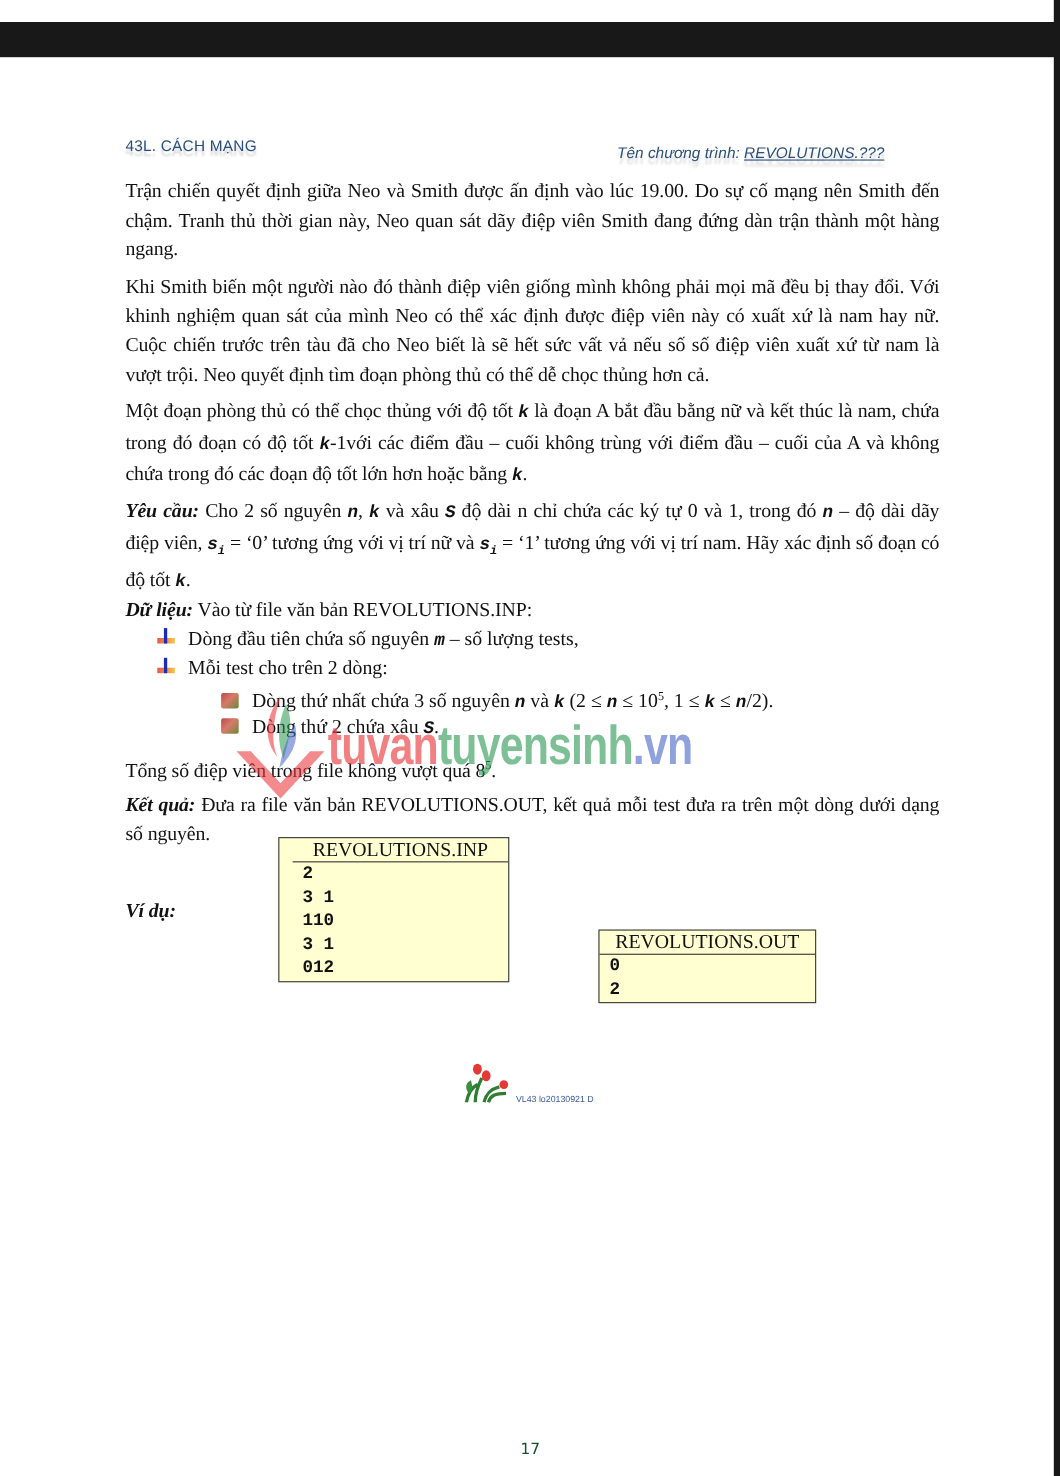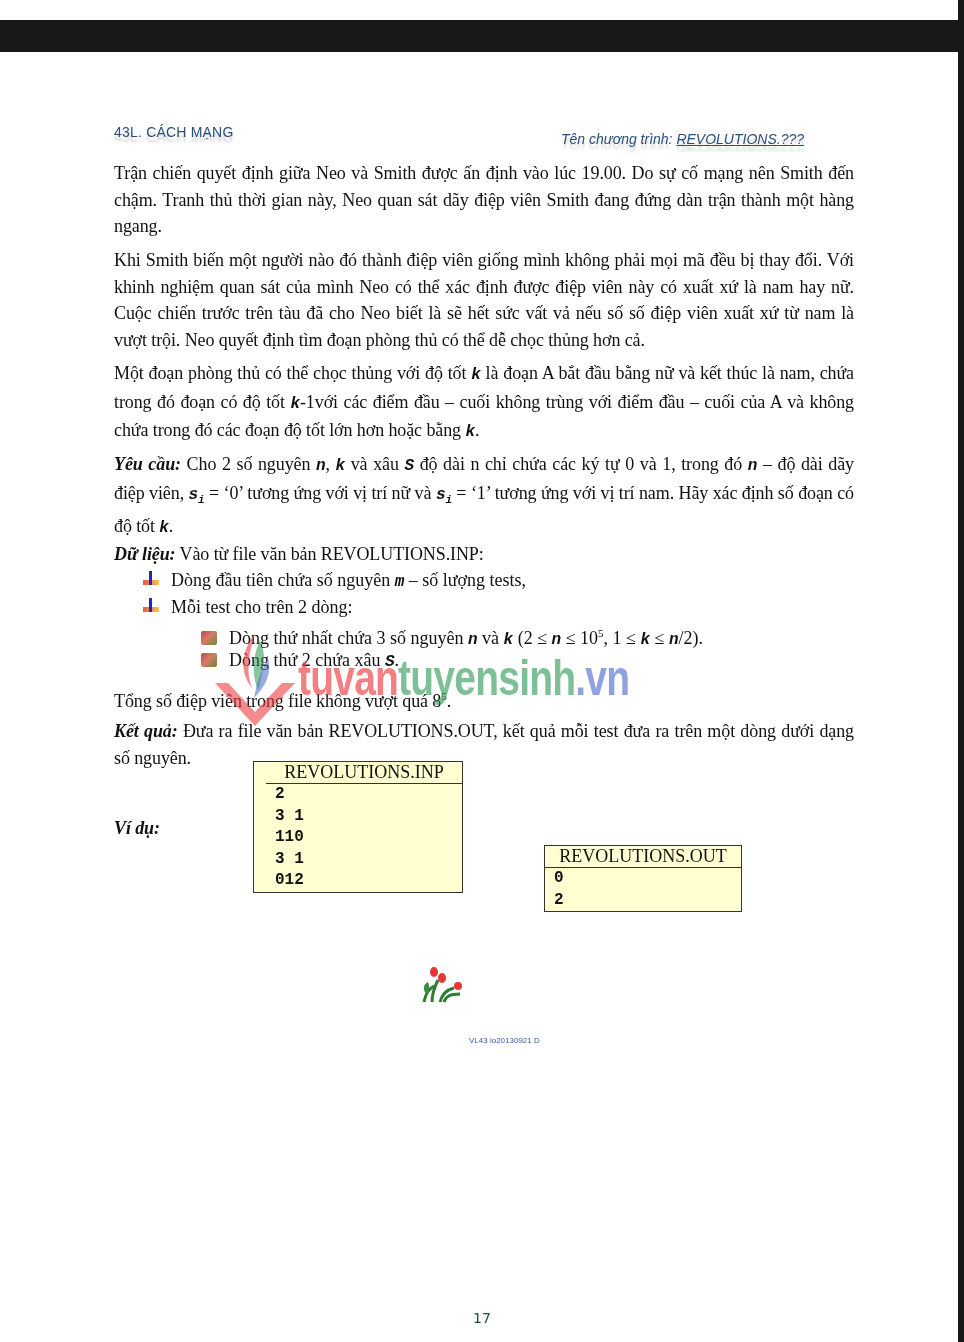--- a/index.html
+++ b/index.html
@@ -58,21 +58,21 @@
     }
     .wm-a { color: rgba(235,60,65,0.65); }
     .wm-b { color: rgba(40,150,80,0.6); }
     .wm-c { color: rgba(70,100,200,0.6); }
 
     .box { position: absolute; border: 1.5px solid #333; background: #ffffd2; }
     .box .head { font-size: 18px; text-align: center; line-height: 21px; border-bottom: 1.5px solid #333; }
     .box .line { font-family: "Liberation Mono", monospace; font-weight: bold; font-size: 16px; line-height: 21.5px; padding-left: 9px; }
 
     .footer-logo { position: absolute; left: 420px; top: 964px; width: 48px; height: 40px; }
-    .footer-code { position: absolute; left: 469px; top: 995px; font-family: "Liberation Sans", sans-serif; font-size: 8px; color: #3a5aa0; margin-top: 41px; }
+    .footer-code { position: absolute; left: 469px; top: 995px; font-family: "Liberation Sans", sans-serif; font-size: 8px; color: #3a5aa0; }
     .page-num { position: absolute; left: 0; width: 964px; top: 1310px; text-align: center; font-family: "DejaVu Sans", sans-serif; font-size: 14px; color: #14532d; }
   </style>
 </head>
 <body>
 
 <div class="topbar"></div>
 <div class="rightbar"></div>
 
 <div class="title-row">
   <div class="title">43L. CÁCH MẠNG</div>

